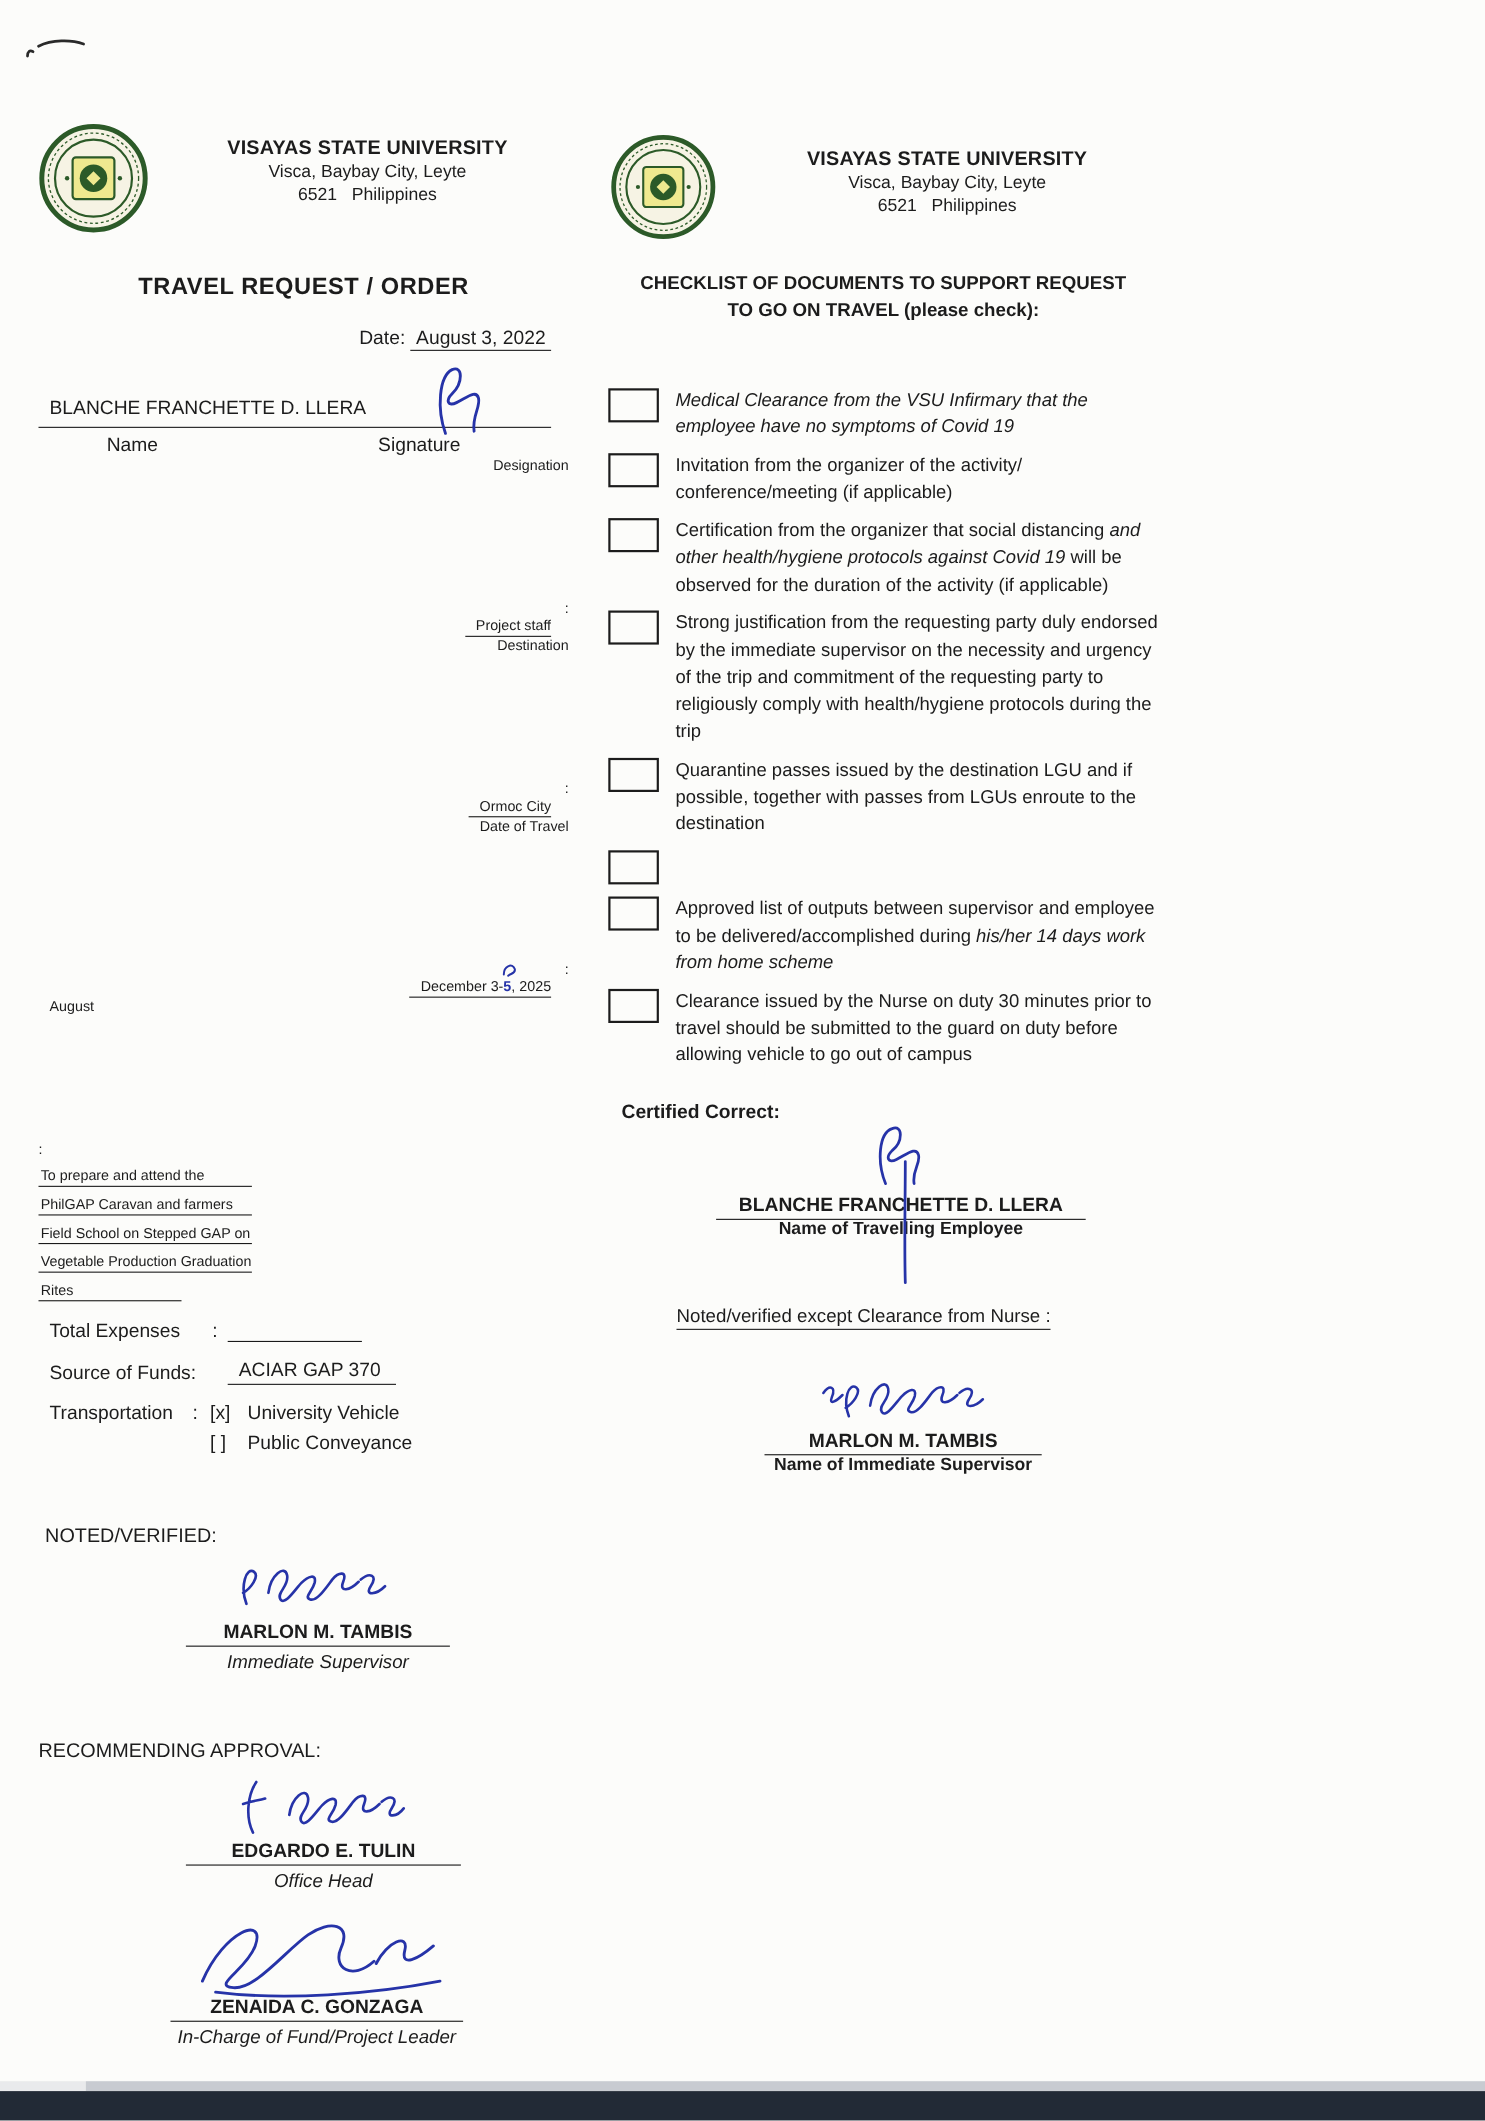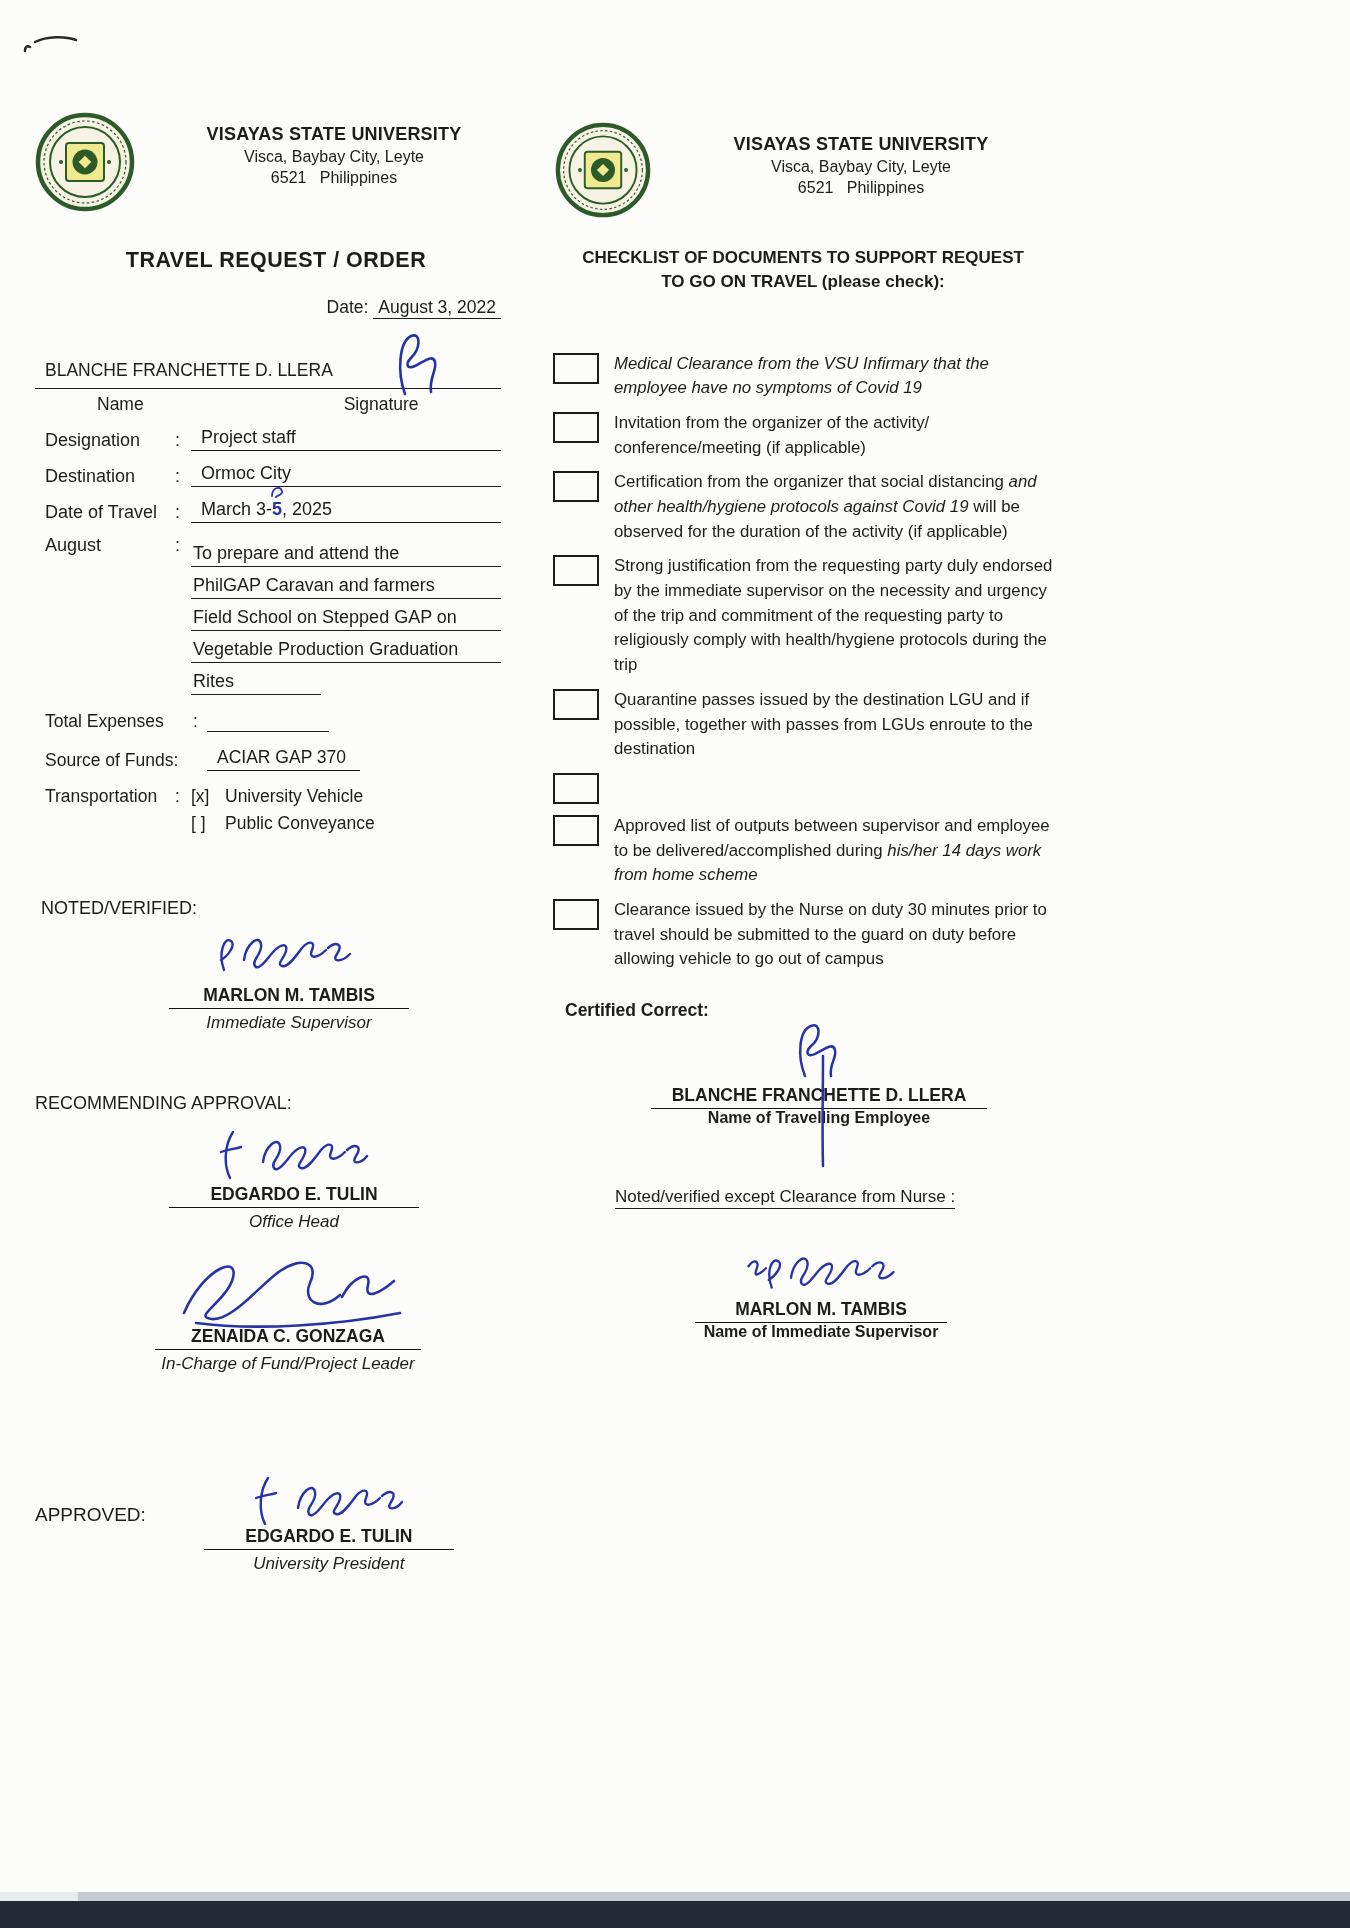--- a/index.html
+++ b/index.html
@@ -26,21 +26,21 @@
   .date-row{margin-top:24px;text-align:right;padding-right:16px;font-size:17.5px;}
   .u{border-bottom:1.7px solid #1a1a1a;padding:0 5px 1px;}
 
   .name-block{margin-top:42px;position:relative;}
   .name-line{border-bottom:1.8px solid #1a1a1a;padding:0 0 3px 10px;font-size:17.5px;height:25px;position:relative;margin-right:16px;}
   .sig-over-name{position:absolute;right:52px;top:-32px;}
   .name-captions{display:flex;font-size:17.5px;margin-top:5px;}
   .caption-name{margin-left:62px;}
   .caption-signature{margin-left:200px;}
 
-  .f-row{display:flex;margin-top:12px;font-size:18px;align-items:flex-end;}
+  .f-row{display:flex;font-size:13px;align-items:flex-end;flex-direction:column;}
   .f-label{flex:0 0 130px;padding-left:10px;}
   .f-colon{flex:0 0 16px;}
   .f-value{flex:1;border-bottom:1.7px solid #1a1a1a;padding:0 0 2px 10px;margin-right:16px;position:relative;}
   .hand-ins{color:#2633a8;font-weight:bold;position:relative;}
   .ins-mark{position:absolute;left:-3px;top:-16px;}
 
   .purpose-row{align-items:flex-start;}
   .purpose-values{flex:1;margin-right:16px;}
   .purpose-line{border-bottom:1.7px solid #1a1a1a;padding:8px 0 2px 2px;}
   .purpose-line.short{width:128px;}
@@ -162,21 +162,21 @@
     <div class="f-row">
       <span class="f-label">Destination</span>
       <span class="f-colon">:</span>
       <span class="f-value">Ormoc City</span>
     </div>
 
     <div class="f-row">
       <span class="f-label">Date of Travel</span>
       <span class="f-colon">:</span>
       <span class="f-value">
-        <span>March 3-</span><span class="hand-ins"><svg class="ins-mark" width="18" height="16" viewBox="0 0 18 16">
+        <span>December 3-</span><span class="hand-ins"><svg class="ins-mark" width="18" height="16" viewBox="0 0 18 16">
               <path d="M3 13 C3 5 11 2 13 8 C14 12 9 12 7 14" fill="none" stroke="#2633a8" stroke-width="1.8" stroke-linecap="round"></path>
             </svg><span>5</span></span><span>, 2025</span>
       </span>
     </div>
 
     <div class="f-row purpose-row">
       <span class="f-label">August</span>
       <span class="f-colon">:</span>
       <span class="purpose-values">
         <div class="purpose-line">To prepare and attend the</div>

